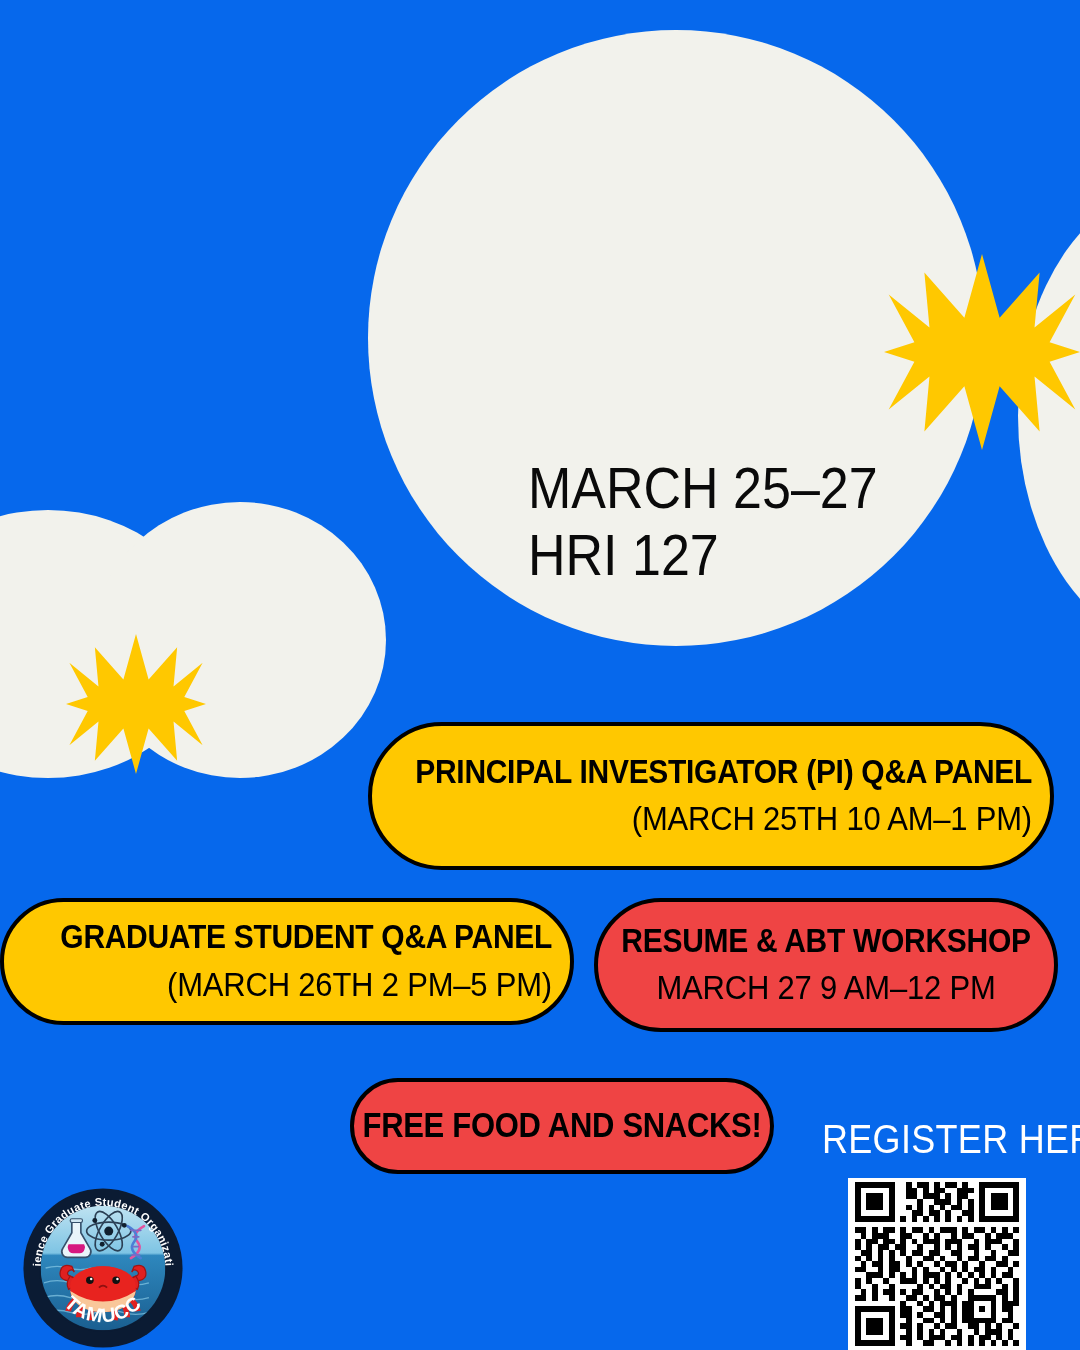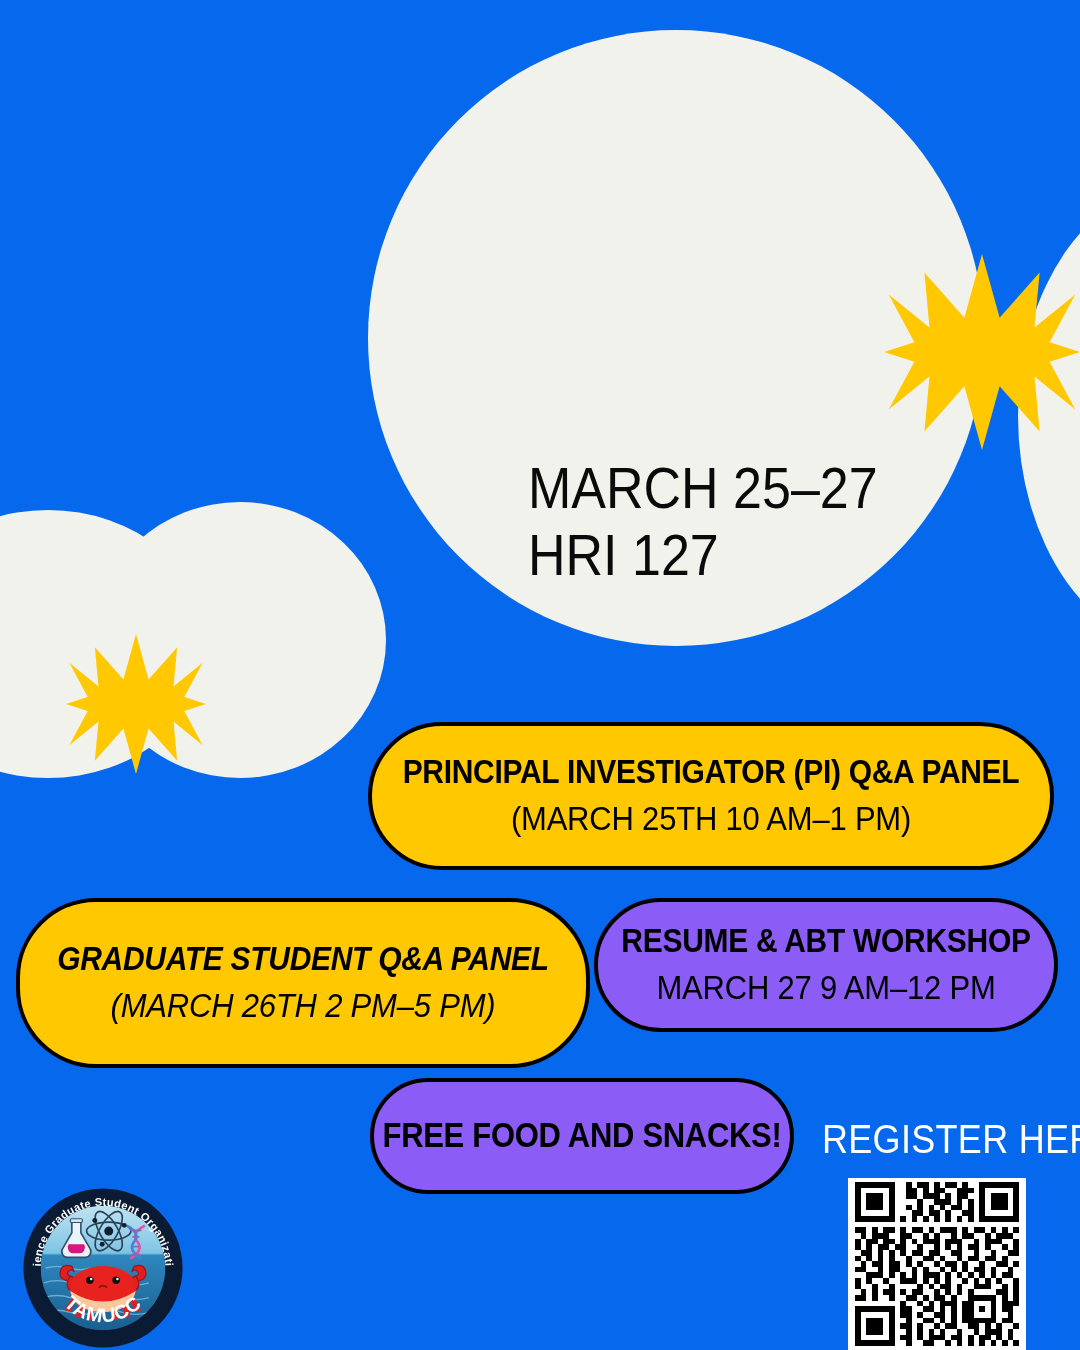--- a/index.html
+++ b/index.html
@@ -113,27 +113,27 @@
   .pill .p-sub {
     font-size:31px;
     font-weight:400;
     color:#000;
     letter-spacing:-0.2px;
     line-height:1.2;
     margin-top:12px;
     white-space:nowrap;
     transform:scaleY(1.1);
   }
-  .pill-yellow { background:#ffc800; }
-  .pill-cyan   { background:#8b5cf6; }
+  .pill-yellow { background:#ffc800;align-items:flex-end; }
+  .pill-cyan   { background:#ef4444; }
 
   .pill-pi    { left:368px; top:722px;  width:686px; height:148px; }
-  .pill-grad  { left:16px;   top:898px;  width:574px; height:170px;font-style:italic; }
+  .pill-grad  { left:0;   top:898px;  width:574px; height:127px; }
   .pill-res   { left:594px; top:898px;  width:464px; height:134px; }
-  .pill-food  { left:370px; top:1078px; width:424px; height:116px;justify-content:center; }
+  .pill-food  { left:350px; top:1078px; width:424px; height:96px;justify-content:center; }
   .pill-food .p-title { font-size:31px; }
 
   
   .register-label {
     position:absolute;
     left:822px; top:1116px;
     font-size:36px;
     font-weight:400;
     color:#ffffff;
     letter-spacing:0.3px;

